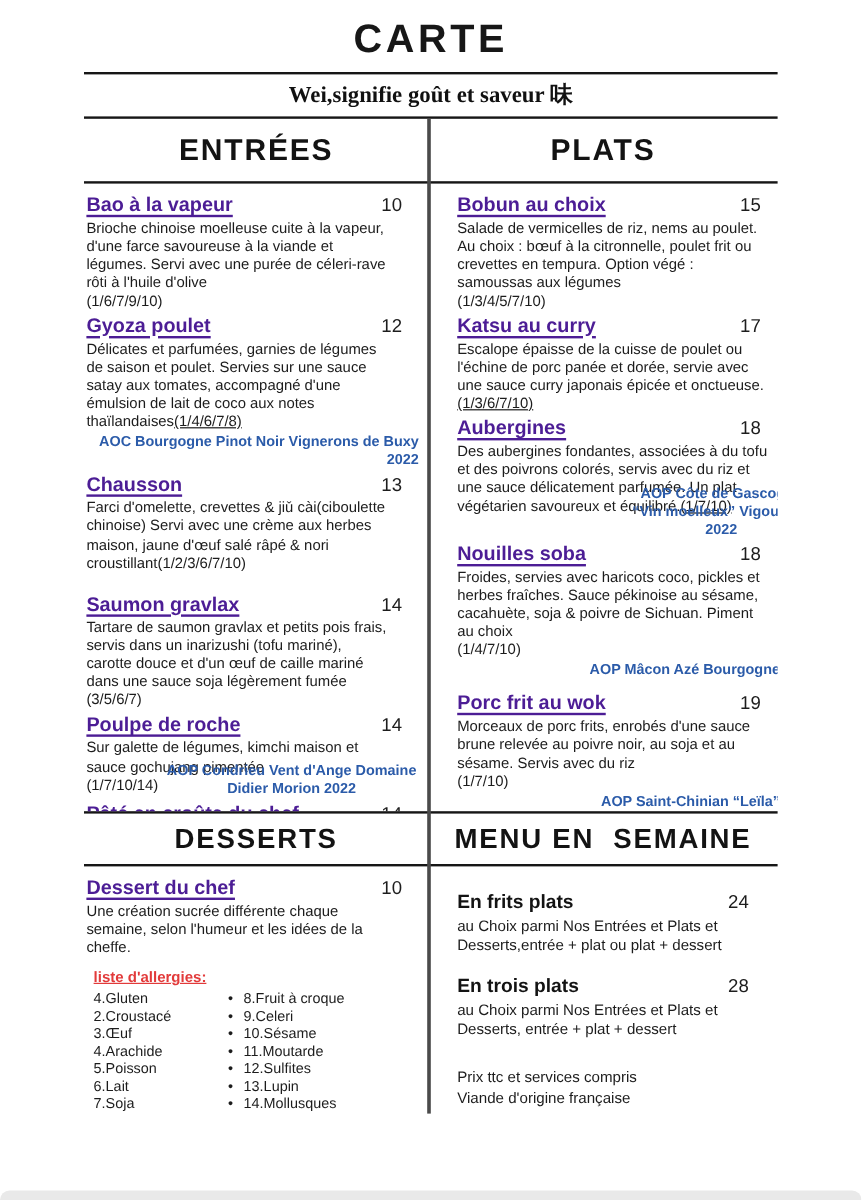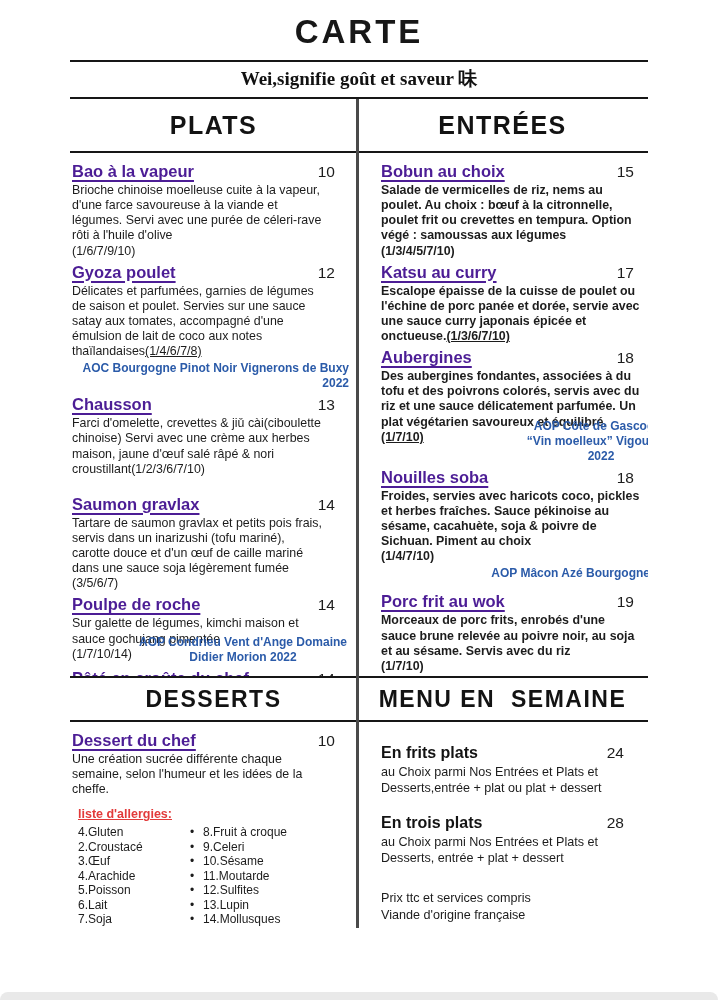--- a/index.html
+++ b/index.html
@@ -30,21 +30,21 @@
   .item {margin-top:4px;}
   .mt-lg {margin-top:18px;}
   .mt-md {margin-top:11px;}
   .item-head {display:flex; justify-content:space-between; align-items:baseline; padding-right:14px;}
   .item-name {
     font-size:16.5px; font-weight:700; color:#4c1d95;
     text-decoration:underline; text-decoration-thickness:2px; text-underline-offset:3px;
   }
   .price {font-size:15.5px; font-weight:500; color:#1d1d1d;}
   .desc {font-size:12.4px; line-height:1.22; max-width:252px; margin-top:2px; white-space:pre-line; color:#1c1c1c;}
-  .col-right .desc {max-width:262px;font-weight:bold;}
+  .col-right .desc {max-width:262px;}
   .u {text-decoration:underline;}
   .wine {
     color:var(--wine-blue,#2b5ba9); font-weight:700; font-size:12px;
     line-height:1.25; text-align:right; margin-top:2px;
   }
   .col-right > .item > .wine {margin-right:-32px;}
   .wine.pull-center {width:212px; margin:-27px 0 0 auto; text-align:center;}
   .wine.pull-right {width:158px; margin:-26px -30px 0 auto; text-align:center;}
   .lowerhead-row {height:42px; align-items:center;}
   .lowerhead {text-align:center; font-size:23px; font-weight:600; letter-spacing:1.5px; color:#131313;}
@@ -78,22 +78,22 @@
   <div class="content">
     <div class="carte">CARTE</div>
     <div class="rule"></div>
     <div class="subtitle">Wei,signifie goût et saveur 味</div>
     <div class="rule"></div>
 
     <div class="body-wrap">
       <div class="vdivider"></div>
 
       <div class="grid2 colhead-row">
+        <div class="colhead">ENTRÉES</div>
         <div class="colhead">PLATS</div>
-        <div class="colhead">ENTRÉES</div>
       </div>
       <div class="rule"></div>
 
       <div class="grid2 cols-row">
         <div class="col-left">
 
           <div class="item">
             <div class="item-head">
               <span class="item-name">Bao à la vapeur</span>
               <span class="price">10</span>

